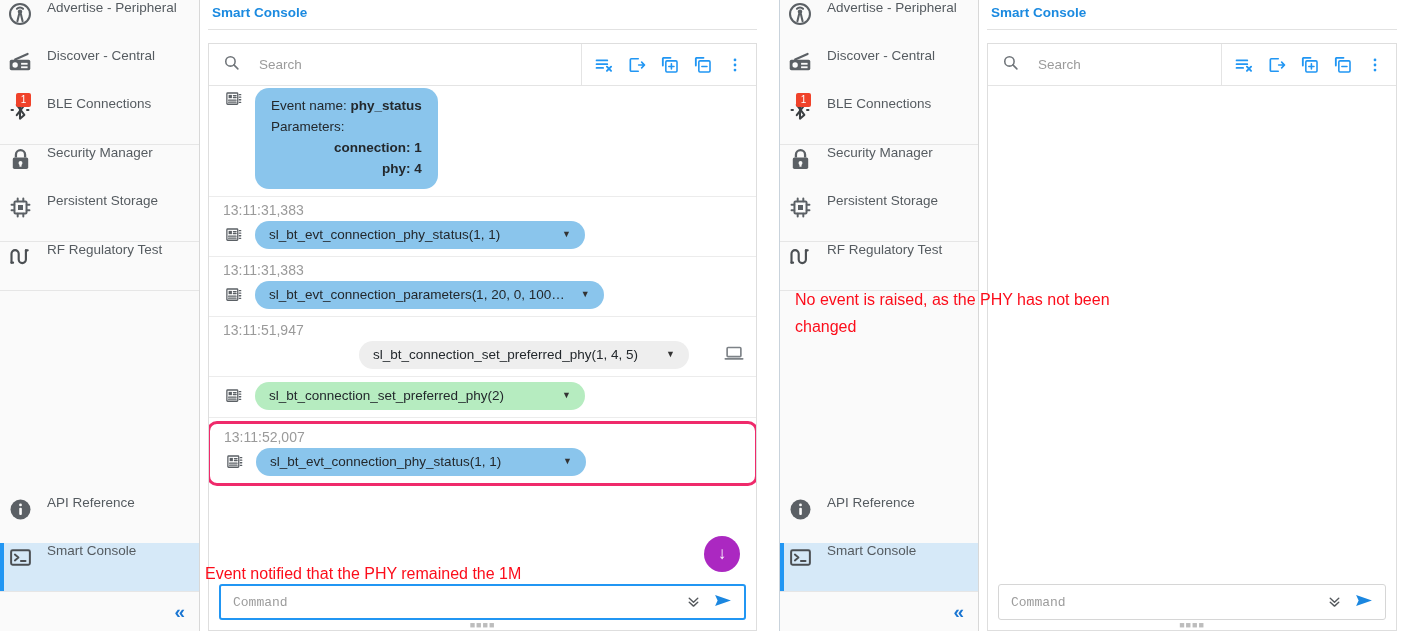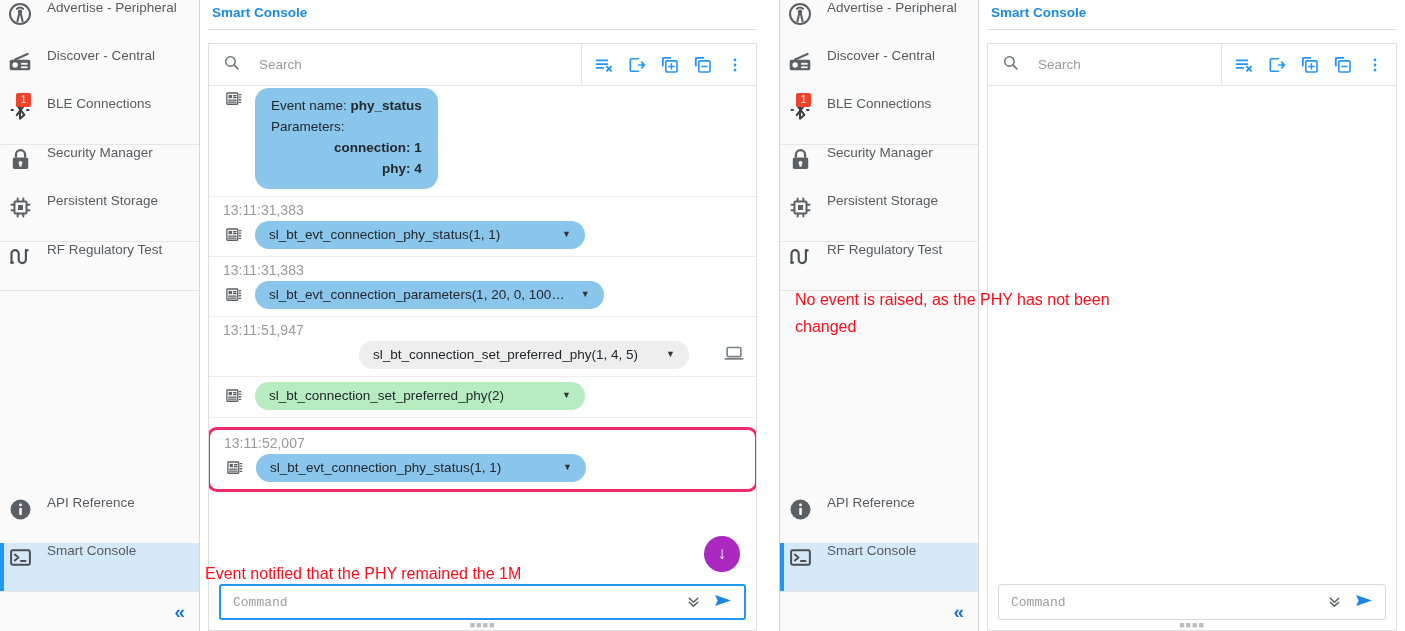--- a/index.html
+++ b/index.html
@@ -125,21 +125,21 @@
     font-size: 13.5px; color: #23282c; line-height: 21px;
     max-width: 340px;
   }
   .expanded-card b { font-weight: bold; }
   .indent { padding-left: 22px; text-align: right; }
 
   .row.highlight {
     outline: 3px solid #ef2a6b;
     border-radius: 7px;
     border-bottom: none;
-    margin: 12px 1px 0 1px;
+    margin: 6px 1px 0 1px;
   }
 
   .scroll-fab {
     position: absolute; right: 16px; bottom: 4px;
     width: 36px; height: 36px; border-radius: 50%;
     background: #ab28c1; color: #fff;
     display: flex; align-items: center; justify-content: center;
     font-size: 17px;
   }
 

